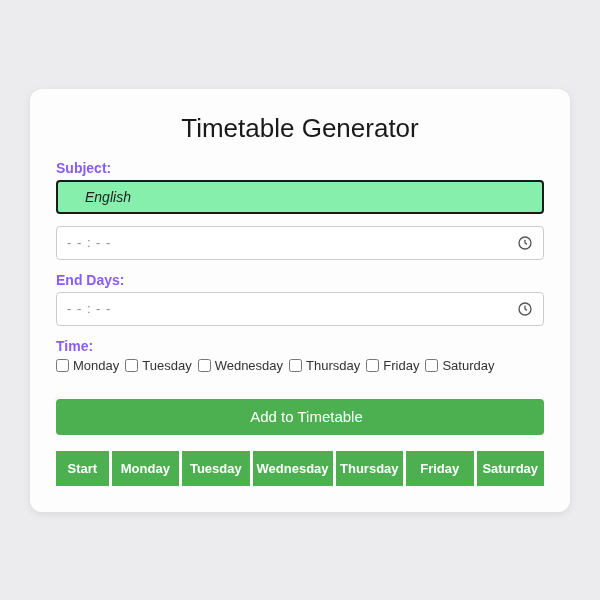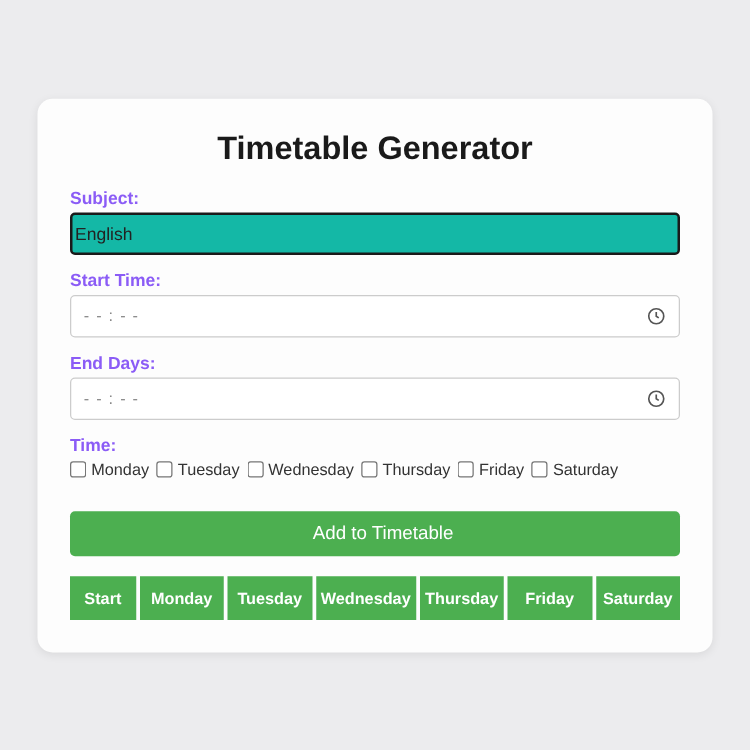--- a/index.html
+++ b/index.html
@@ -15,21 +15,21 @@
     .card {
       background: #fdfdfd;
       width: 540px;
       border-radius: 12px;
       box-shadow: 0 2px 8px rgba(0,0,0,0.08);
       padding: 24px 26px 26px 26px;
     }
     h1 {
       text-align: center;
       font-size: 26px;
-      font-weight: 700;
+      font-weight: 400;
       color: #1a1a1a;
       margin-bottom: 16px;
     }
     .field { margin-bottom: 12px; }
     .field-label {
       display: block;
       font-size: 14px;
       font-weight: 600;
       color: #8b5cf6;
       margin-bottom: 4px;
@@ -40,24 +40,25 @@
       padding: 6px 10px;
       font-size: 14px;
       border: 1px solid #ccc;
       border-radius: 4px;
       background: #fff;
       color: #555;
       position: relative;
     }
     .text-input.focused {
       border: 2px solid #1a1a1a;
-      background: #14b8a6;
+      background: #86efac;
       color: #222;
       font-weight: 500;
-      padding: 5px 2px;
+      padding: 5px 27px;
+      font-style: italic;
     }
     .time-input {
       display: flex;
       align-items: center;
       justify-content: space-between;
       color: #888;
     }
     .time-placeholder { letter-spacing: 1px; font-size: 13px; }
     .clock-icon {
       width: 16px; height: 16px;
@@ -115,21 +116,20 @@
 
 <div class="card">
   <h1>Timetable Generator</h1>
 
   <div class="field">
     <label class="field-label">Subject:</label>
     <input type="text" class="text-input focused" value="English" style="">
   </div>
 
   <div class="field">
-    <label class="field-label">Start Time:</label>
     <div class="time-input">
       <span class="time-placeholder">- - : - -</span>
       <svg class="clock-icon" viewBox="0 0 24 24" fill="none" stroke="#555" stroke-width="2">
         <circle cx="12" cy="12" r="9"></circle>
         <path d="M12 7v5l3 2"></path>
       </svg>
     </div>
   </div>
 
   <div class="field">

